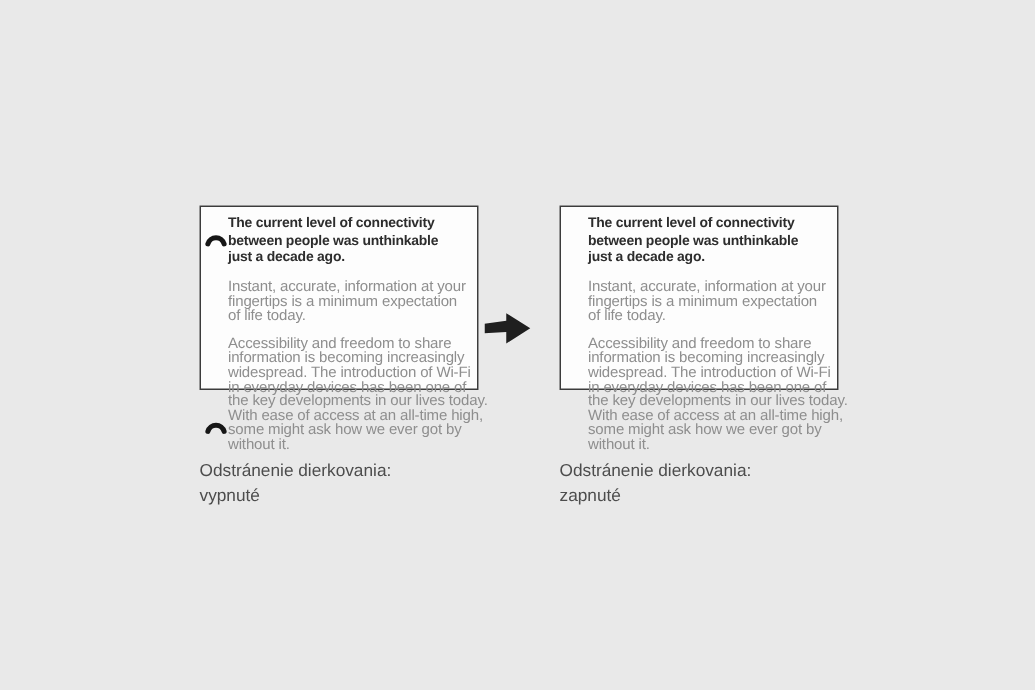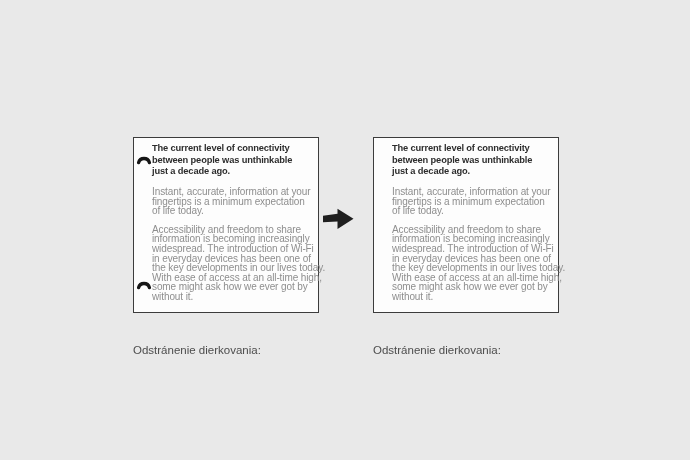--- a/index.html
+++ b/index.html
@@ -15,21 +15,21 @@
     font-family: "Liberation Sans", sans-serif;
   }
   .stage { position: absolute; inset: 0; }
 
   figure.panel { margin: 0; }
 
   .doc {
     position: absolute;
     top: 137px;
     width: 186px;
-    height: 176px;
+    height: 123px;
     background: var(--page, #fdfdfd);
     border: 1px solid var(--page_border, #3c3c3c);
     box-sizing: border-box;
   }
   .doc-before { left: 133px; }
   .doc-after  { left: 373px; }
 
   .doc-body {
     position: absolute;
     top: 5px;
@@ -70,21 +70,20 @@
     height: 23px;
   }
 
   .caption {
     position: absolute;
     top: 306px;
     width: 230px;
     font-size: 11.5px;
     line-height: 16.5px;
     color: var(--caption_text, #4d4d4d);
-    margin-top: 36px;
   }
   .caption-before { left: 133px; }
   .caption-after  { left: 373px; }
 </style>
 </head>
 <body>
 
 <div class="stage">
 
   <figure class="panel">
@@ -96,33 +95,35 @@
         <path d="M2.6,9.6 A5.6,5.6 0 0 1 13.4,9.6" fill="none" stroke="var(--punch_mark, #161616)" stroke-width="3.4" stroke-linecap="round"></path>
       </svg>
       <div class="doc-body">
         <h3 class="doc-heading">The current level of connectivity<br>between people was unthinkable<br>just a decade ago.</h3>
         <p class="doc-para">Instant, accurate, information at your<br>fingertips is a minimum expectation<br>of life today.</p>
         <p class="doc-para">Accessibility and freedom to share<br>information is becoming increasingly<br>widespread. The introduction of Wi-Fi<br>in everyday devices has been one of<br>the key developments in our lives today.<br>With ease of access at an all-time high,<br>some might ask how we ever got by<br>without it.</p>
       </div>
     </div>
     <figcaption class="caption caption-before">
       <div>Odstránenie dierkovania:</div>
+      <div>vypnuté</div>
     </figcaption>
   </figure>
 
   <svg class="arrow" viewBox="0 0 31 23">
     <polygon points="0,7.8 14.5,5.8 14.5,0.8 30.5,10.8 14.5,21 14.5,13.4 0,14.2" fill="var(--arrow, #1f1f1f)"></polygon>
   </svg>
 
   <figure class="panel">
     <div class="doc doc-after">
       <div class="doc-body">
         <h3 class="doc-heading">The current level of connectivity<br>between people was unthinkable<br>just a decade ago.</h3>
         <p class="doc-para">Instant, accurate, information at your<br>fingertips is a minimum expectation<br>of life today.</p>
         <p class="doc-para">Accessibility and freedom to share<br>information is becoming increasingly<br>widespread. The introduction of Wi-Fi<br>in everyday devices has been one of<br>the key developments in our lives today.<br>With ease of access at an all-time high,<br>some might ask how we ever got by<br>without it.</p>
       </div>
     </div>
     <figcaption class="caption caption-after">
       <div>Odstránenie dierkovania:</div>
+      <div>zapnuté</div>
     </figcaption>
   </figure>
 
 </div>
 
 </body></html>

